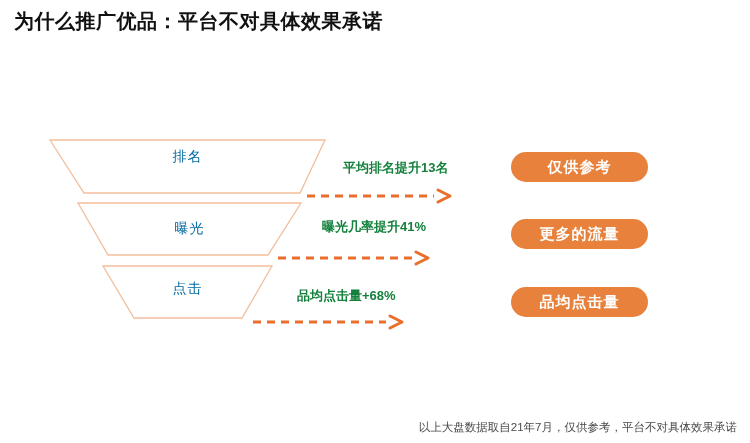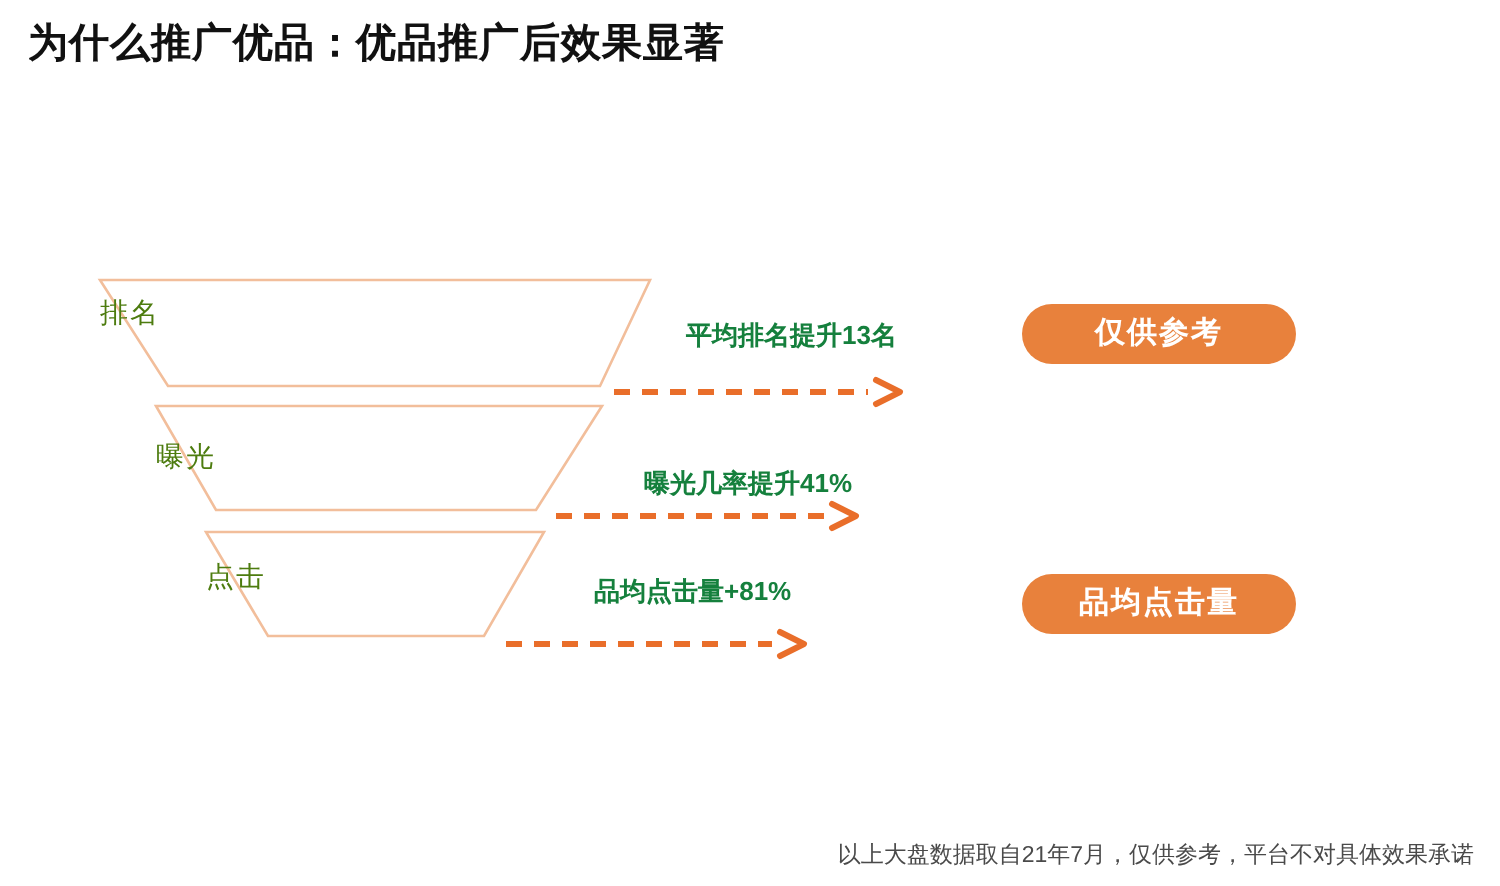--- a/index.html
+++ b/index.html
@@ -21,36 +21,37 @@
     letter-spacing: 0.5px;
     white-space: nowrap;
   }
   .funnel-svg {
     position: absolute;
     left: 0;
     top: 0;
   }
   .tier-label {
     position: absolute;
+    text-align: center;
     font-size: 14px;
-    color: #4d7c0f;
+    color: #0369a1;
     letter-spacing: 1px;
   }
   .tier-label-1 { left: 50px;  top: 148px; width: 275px; }
   .tier-label-2 { left: 78px;  top: 220px; width: 223px; }
   .tier-label-3 { left: 103px; top: 280px; width: 169px; }
   .metric-label {
     position: absolute;
     font-size: 13px;
     font-weight: bold;
     color: #15803d;
     white-space: nowrap;
   }
   .metric-1 { left: 343px; top: 159px; }
-  .metric-2 { left: 322px; top: 233px; }
+  .metric-2 { left: 322px; top: 218px; }
   .metric-3 { left: 297px; top: 287px; }
   .pill {
     position: absolute;
     left: 511px;
     width: 137px;
     height: 30px;
     border-radius: 15px;
     background: #e8813c;
     color: #ffffff;
     font-size: 15px;
@@ -70,21 +71,21 @@
     color: #4a4a4a;
     white-space: nowrap;
     text-align: center;
   }
 </style>
 </head>
 <body>
 
 <div class="slide">
 
-  <div class="title">为什么推广优品：优品推广后效果显著</div>
+  <div class="title">为什么推广优品：平台不对具体效果承诺</div>
 
   <svg class="funnel-svg" width="750" height="443" viewBox="0 0 750 443">
 
     <polygon points="50,140 325,140 300,193 84,193" fill="#ffffff" stroke="#f2be9b" stroke-width="1.3"></polygon>
     <polygon points="78,203 301,203 268,255 108,255" fill="#ffffff" stroke="#f2be9b" stroke-width="1.3"></polygon>
     <polygon points="103,266 272,266 242,318 134,318" fill="#ffffff" stroke="#f2be9b" stroke-width="1.3"></polygon>
 
     <g stroke="#e96e2a" stroke-width="3" fill="none" stroke-linecap="butt">
       <line x1="307" y1="196" x2="434" y2="196" stroke-dasharray="8 6"></line>
       <path d="M438,190 L450,196 L438,202" stroke-linejoin="round" stroke-linecap="round"></path>
@@ -96,20 +97,21 @@
       <path d="M390,316 L402,322 L390,328" stroke-linejoin="round" stroke-linecap="round"></path>
     </g>
   </svg>
 
   <div class="tier-label tier-label-1">排名</div>
   <div class="tier-label tier-label-2">曝光</div>
   <div class="tier-label tier-label-3">点击</div>
 
   <div class="metric-label metric-1">平均排名提升13名</div>
   <div class="metric-label metric-2">曝光几率提升41%</div>
-  <div class="metric-label metric-3">品均点击量+81%</div>
+  <div class="metric-label metric-3">品均点击量+68%</div>
 
   <div class="pill pill-1">仅供参考</div>
+  <div class="pill pill-2">更多的流量</div>
   <div class="pill pill-3">品均点击量</div>
 
   <div class="disclaimer">以上大盘数据取自21年7月，仅供参考，平台不对具体效果承诺</div>
 
 </div>
 
 </body></html>

